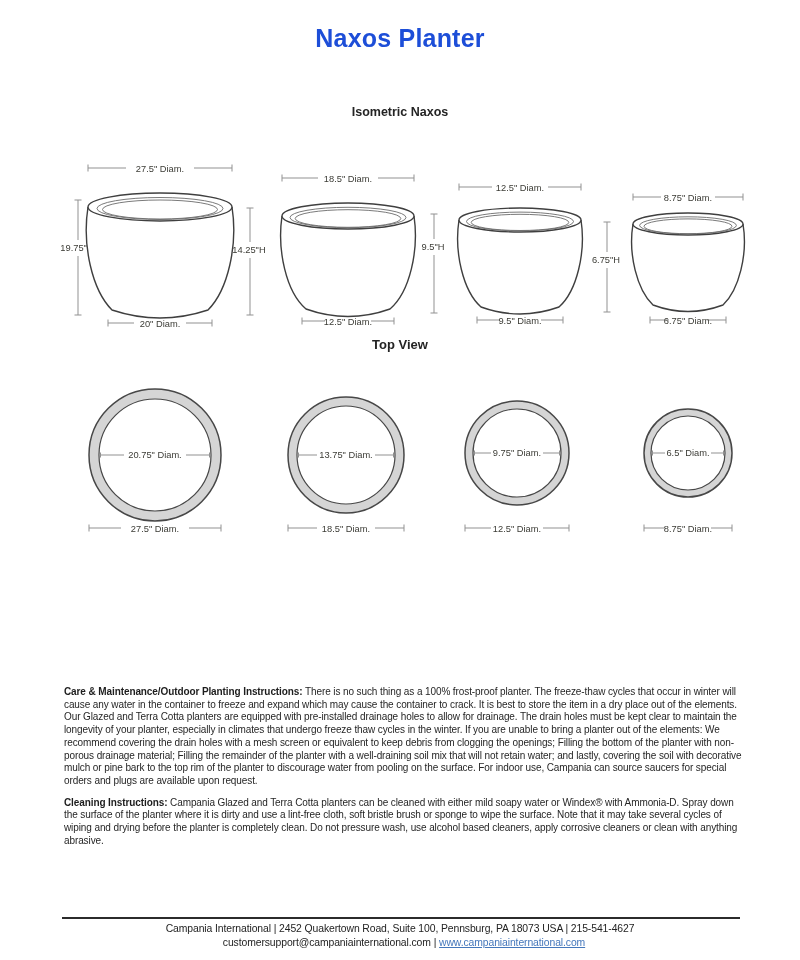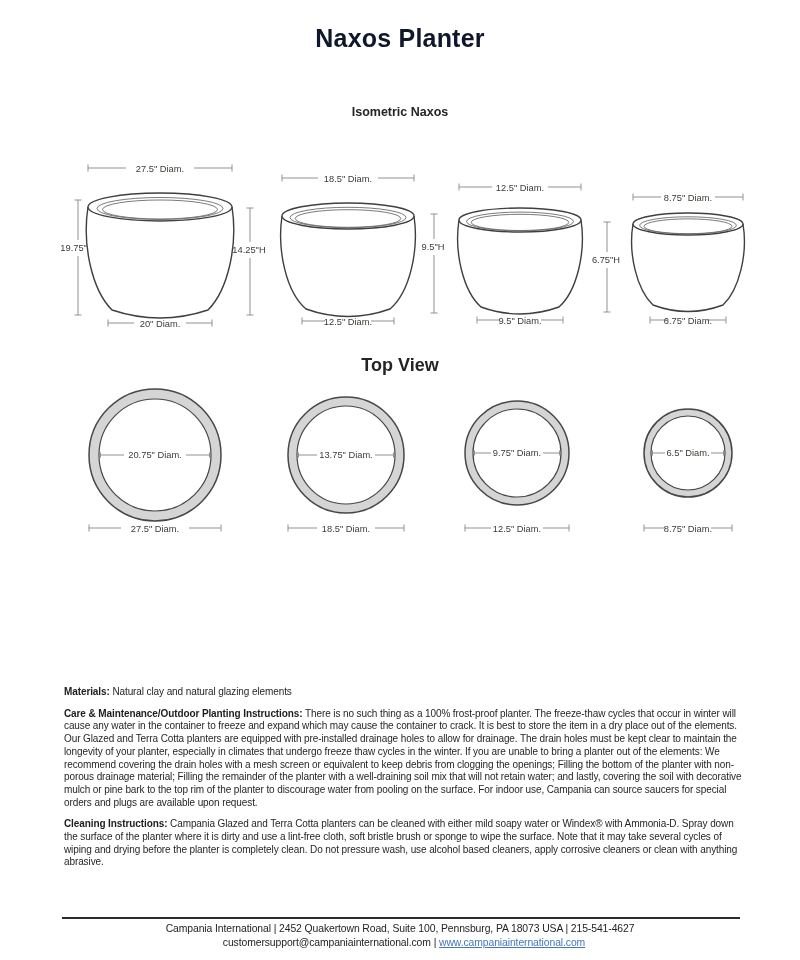--- a/index.html
+++ b/index.html
@@ -3,28 +3,28 @@
 <meta charset="utf-8">
 <style>
   * { margin:0; padding:0; box-sizing:border-box; }
   html,body { background:#ffffff; }
   .page {
     position:relative; width:800px; height:960px; background:#ffffff;
     font-family:"Liberation Sans", sans-serif; color:#1c1c1c; overflow:hidden;
   }
   .page-title {
     position:absolute; top:24px; left:0; width:800px; text-align:center;
-    font-size:25px; font-weight:700; letter-spacing:0.2px; color:#0f172a;
+    font-size:25px; font-weight:700; letter-spacing:0.2px; color:#1d4ed8;
   }
   .view-heading {
     position:absolute; left:0; width:800px; text-align:center;
     font-weight:700; color:#242424;
   }
   .iso-heading { top:105px; font-size:12.5px; }
-  .top-heading { top:355px; font-size:18px; }
+  .top-heading { top:337px; font-size:13px; }
   svg.drawing { position:absolute; left:0; }
   #iso-svg { top:0; }
   #top-svg { top:0; }
   .dim { stroke:#919191; stroke-width:1; }
   .dimtext {
     font-family:"Liberation Sans", sans-serif; font-size:9.3px; fill:#3b3b35;
   }
   .pot-body { fill:#ffffff; stroke:#3f3f3f; stroke-width:1.4; }
   .pot-rim { fill:#ffffff; stroke:#3f3f3f; stroke-width:1.4; }
   .pot-inner { fill:none; stroke:#6b6b6b; stroke-width:0.9; }
@@ -245,21 +245,20 @@
         <line x1="644" y1="524.5" x2="644" y2="531.5"></line>
           <line x1="732" y1="524.5" x2="732" y2="531.5"></line>
         <line x1="644" y1="528" x2="665" y2="528"></line>
           <line x1="711" y1="528" x2="732" y2="528"></line>
       </g>
       <text class="dimtext" x="688" y="531.5" text-anchor="middle">8.75" Diam.</text>
     </g>
   </svg>
 
   <div class="text-block">
-    <p><span class="lbl">Materials:</span> <span>Natural clay and natural glazing elements</span></p>
     <p><span class="lbl">Care &amp; Maintenance/Outdoor Planting Instructions:</span> <span>There is no such thing as a 100% frost-proof planter. The freeze-thaw cycles that occur in winter will cause any water in the container to freeze and expand which may cause the container to crack. It is best to store the item in a dry place out of the elements. Our Glazed and Terra Cotta planters are equipped with pre-installed drainage holes to allow for drainage. The drain holes must be kept clear to maintain the longevity of your planter, especially in climates that undergo freeze thaw cycles in the winter. If you are unable to bring a planter out of the elements: We recommend covering the drain holes with a mesh screen or equivalent to keep debris from clogging the openings; Filling the bottom of the planter with non-porous drainage material; Filling the remainder of the planter with a well-draining soil mix that will not retain water; and lastly, covering the soil with decorative mulch or pine bark to the top rim of the planter to discourage water from pooling on the surface. For indoor use, Campania can source saucers for special orders and plugs are available upon request.</span></p>
     <p><span class="lbl">Cleaning Instructions:</span> <span>Campania Glazed and Terra Cotta planters can be cleaned with either mild soapy water or Windex® with Ammonia-D. Spray down the surface of the planter where it is dirty and use a lint-free cloth, soft bristle brush or sponge to wipe the surface. Note that it may take several cycles of wiping and drying before the planter is completely clean. Do not pressure wash, use alcohol based cleaners, apply corrosive cleaners or clean with anything abrasive.</span></p>
   </div>
 
   <hr class="footer-rule">
   <div class="footer-line footer-line1">Campania International | 2452 Quakertown Road, Suite 100, Pennsburg, PA 18073 USA | 215-541-4627</div>
   <div class="footer-line footer-line2"><span>customersupport@campaniainternational.com</span><span> | </span><a class="footer-link">www.campaniainternational.com</a></div>
 
 </div>
 

